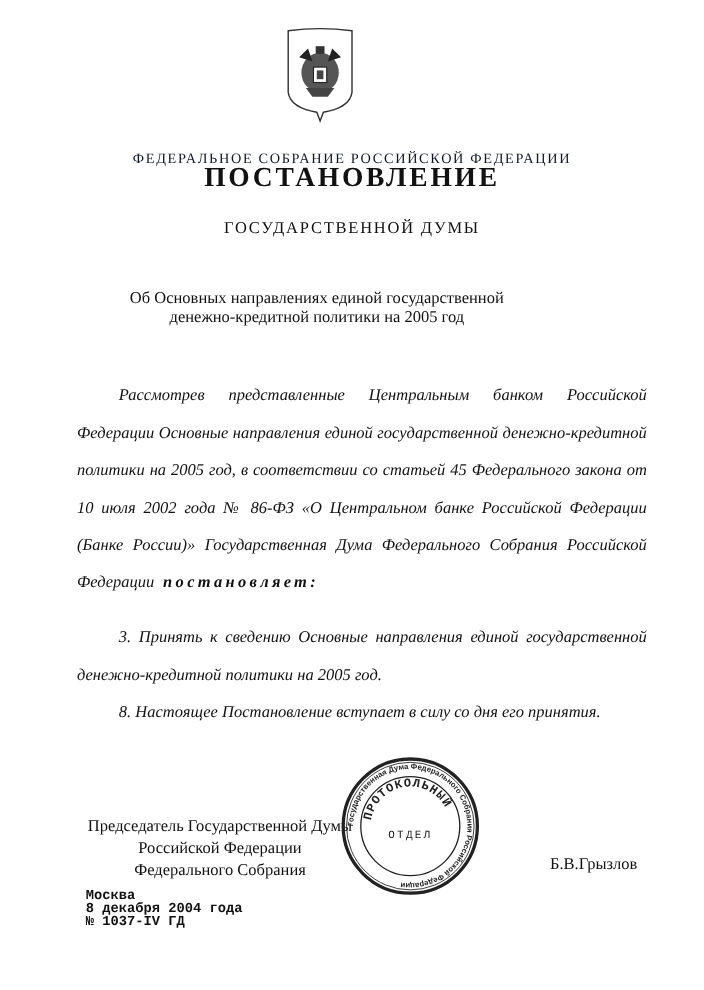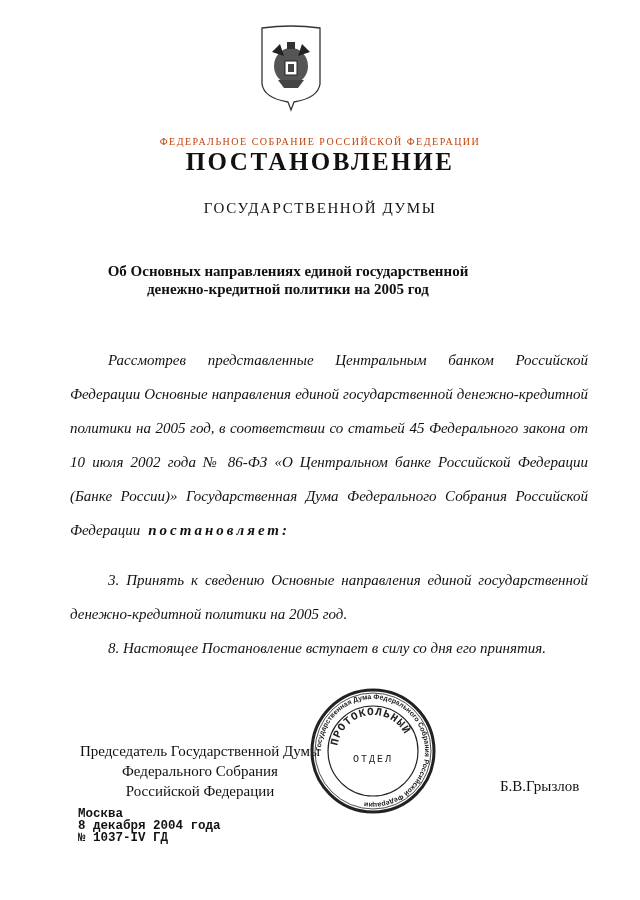--- a/index.html
+++ b/index.html
@@ -1,22 +1,22 @@
 <!DOCTYPE html>
 <html><head>
 <meta charset="utf-8">
 <style>
   html, body { margin: 0; padding: 0; background: #ffffff; }
   body { width: 640px; height: 900px; position: relative; overflow: hidden; color: #111; font-family: "Liberation Serif", serif; }
   .abs { position: absolute; }
   .emblem { left: 258px; top: 22px; width: 66px; height: 90px; }
-  .org { left: 0; width: 640px; top: 136px; text-align: center; font-size: 10px; letter-spacing: 1.5px; color: #c2410c; }
+  .org { left: 0; width: 640px; top: 136px; text-align: center; font-size: 13px; letter-spacing: 1.5px; color: #0f172a; }
   .title { left: 0; width: 640px; top: 148px; text-align: center; font-size: 25px; font-weight: bold; letter-spacing: 2.5px; }
   .subtitle { left: 0; width: 640px; top: 200px; text-align: center; font-size: 15px; letter-spacing: 1.6px; }
-  .subject { left: 0; width: 576px; top: 262px; text-align: center; font-size: 15px; font-weight: bold; line-height: 18px; }
+  .subject { left: 0; width: 576px; top: 262px; text-align: center; font-size: 15px; font-weight: normal; line-height: 18px; }
   .body { left: 70px; width: 518px; top: 343px; font-size: 15px; line-height: 34px; text-align: justify; }
   .body .indent { text-indent: 38px; }
   .spaced { font-weight: bold; letter-spacing: 3px; margin-left: 8px; }
   .items { left: 70px; width: 518px; top: 563px; font-size: 15px; line-height: 34px; }
   .items p { margin: 0 0 0 0; text-indent: 38px; text-align: justify; }
   .items p + p { margin-top: 0px; }
   .sign { left: 60px; width: 280px; top: 741px; font-size: 15px; line-height: 20px; text-align: center; }
   .signer { left: 500px; top: 778px; font-size: 15px; text-align: center; }
   .place { left: 78px; top: 808px; font-family: "Liberation Mono", monospace; font-size: 12.5px; font-weight: bold; line-height: 12px; }
   .stamp { left: 308px; top: 686px; width: 130px; height: 130px; }
@@ -53,22 +53,22 @@
   <p class="indent"><span>Рассмотрев представленные Центральным банком Российской Федерации Основные направления единой государственной денежно-кредитной политики на 2005 год, в соответствии со статьей 45 Федерального закона от 10 июля 2002 года № 86-ФЗ «О Центральном банке Российской Федерации (Банке России)» Государственная Дума Федерального Собрания Российской Федерации</span><span class="spaced">постановляет:</span></p>
 </div>
 
 <div class="abs items">
   <p>3. Принять к сведению Основные направления единой государственной денежно-кредитной политики на 2005 год.</p>
   <p>8. Настоящее Постановление вступает в силу со дня его принятия.</p>
 </div>
 
 <div class="abs sign">
   <div>Председатель Государственной Думы</div>
+  <div>Российской Федерации</div>
   <div>Федерального Собрания</div>
-  <div>Российской Федерации</div>
 </div>
 
 <div class="abs signer">Б.В.Грызлов</div>
 
 <div class="abs stamp">
   <svg width="130" height="130" viewBox="0 0 130 130">
     <defs>
       <path id="ring" d="M65 65 m-52 0 a52 52 0 1 1 104 0 a52 52 0 1 1 -104 0"></path>
       <path id="inner" d="M65 65 m-36 0 a36 36 0 1 1 72 0"></path>
     </defs>

